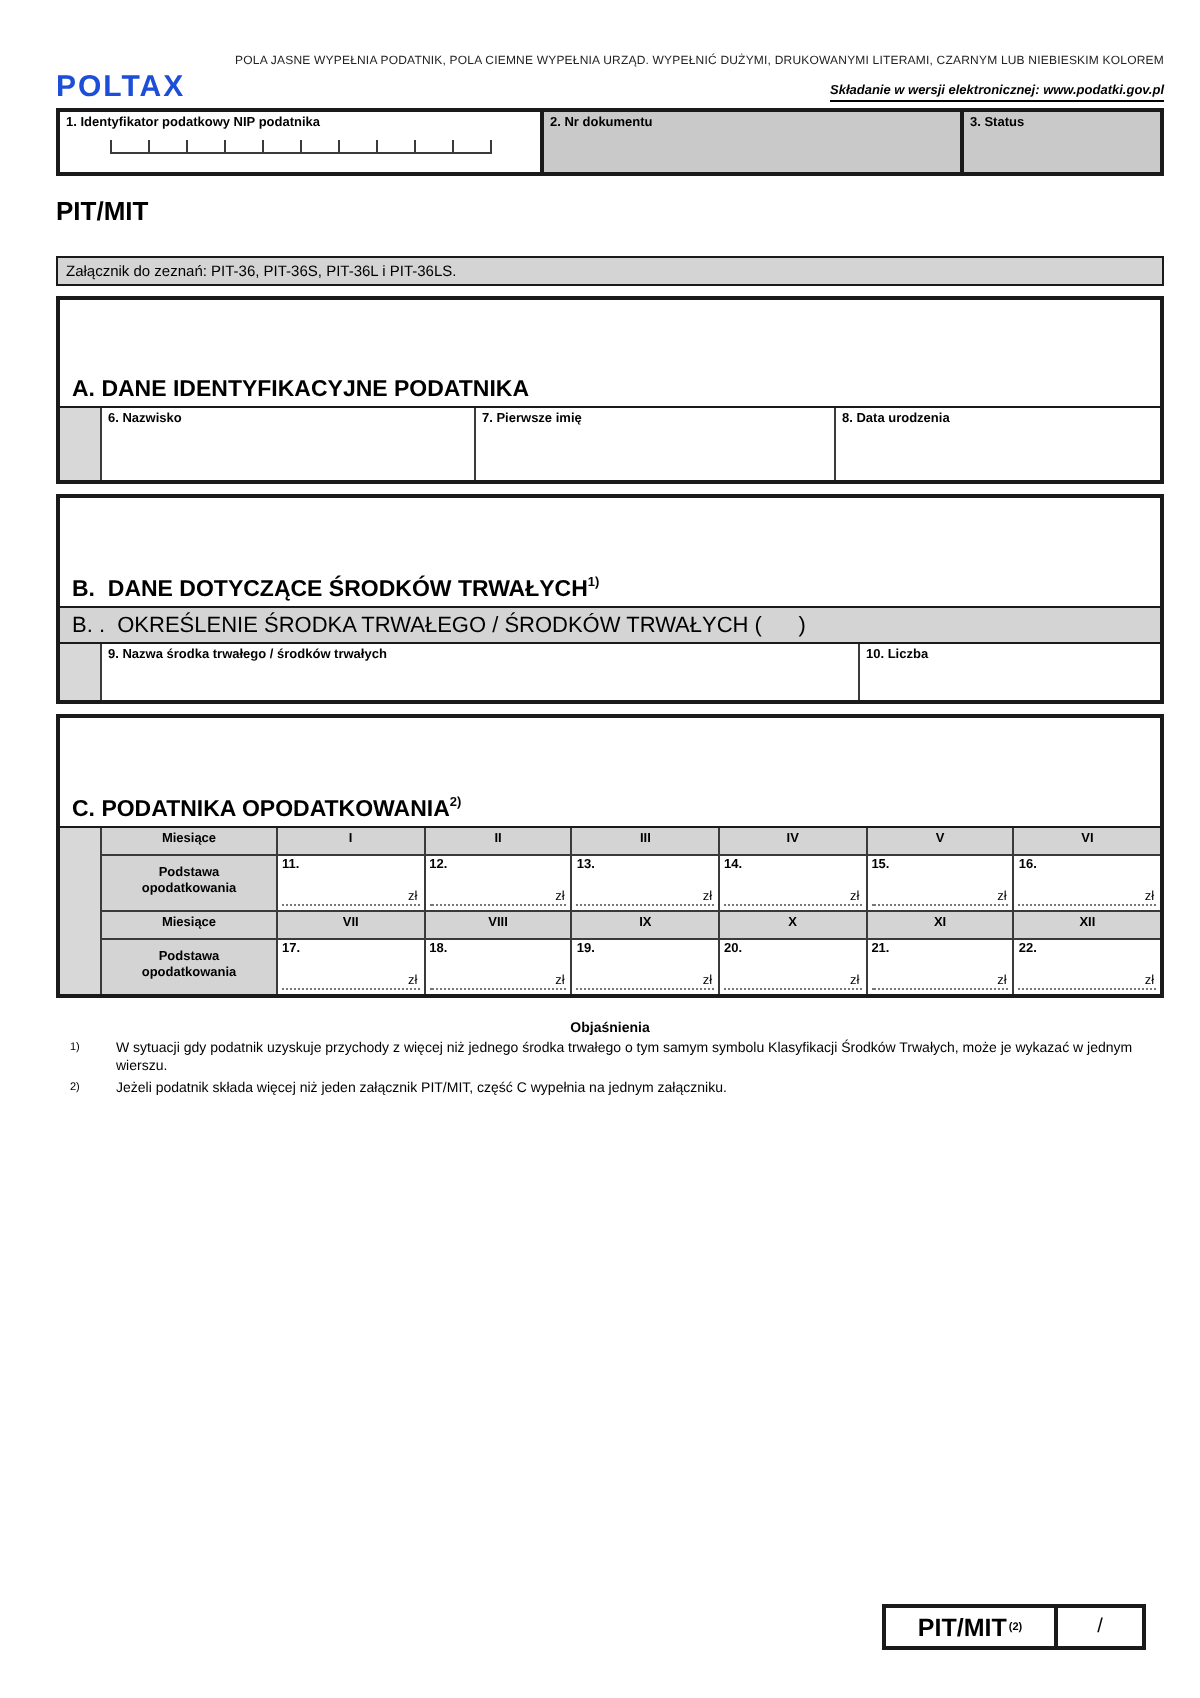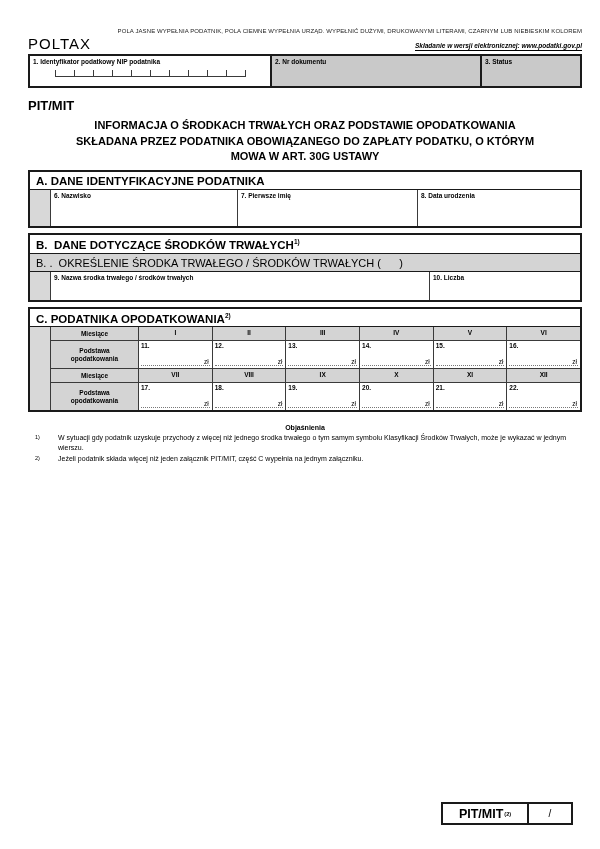--- a/index.html
+++ b/index.html
@@ -5,21 +5,21 @@
   html,body { margin:0; padding:0; background:#e8e8e8; }
   .page {
     position:relative; width:600px; height:849px; margin:0 auto;
     background:#ffffff; font-family:"Liberation Sans", sans-serif; color:#000;
     overflow:hidden;
   }
   .content { position:absolute; left:28px; top:28px; width:554px; }
 
   
   .hdr { display:flex; align-items:flex-end; }
-  .brand { font-size:15px; letter-spacing:1px; color:#000000; line-height:1; padding-bottom:1px; }
+  .brand { font-size:15px; letter-spacing:1px; color:#1d4ed8; line-height:1; padding-bottom:1px;font-weight:bold; }
   .notices { flex:1; text-align:right; padding-left:10px; }
   .notice-1 { font-size:6px; color:#222; letter-spacing:0.1px; }
   .notice-2 { display:inline-block; font-size:6.5px; font-weight:bold; font-style:italic;
               border-bottom:1.5px solid #000; margin-top:1px; padding-bottom:0.5px; }
 
   
   .id-row { display:flex; margin-top:2px; border:2px solid #1a1a1a; height:30px; }
   .id-cell { position:relative; }
   .id-nip { flex:0 0 240px; background:#fff; border-right:2px solid #1a1a1a; }
   .id-doc { flex:1; background:#c9c9c9; border-right:2px solid #1a1a1a; }
@@ -42,21 +42,21 @@
   .year-box { width:88px; margin-left:16px; }
   .attach-box { width:187px; margin-left:auto; }
   .small-box .comb { margin-top:3px; }
 
   
   .attach-bar { margin-top:15px; border:1.5px solid #1a1a1a; background:#d4d4d4;
                 font-size:7.5px; padding:2px 4px; }
 
   
   .section { border:2px solid #1a1a1a; margin-top:5px; }
-  .sec-header { font-size:11.5px; font-weight:bold; padding:3px 20px 2px 6px; background:#fff; white-space:pre; }
+  .sec-header { font-size:11.5px; font-weight:bold; padding:3px 20px 2px 6px; background:#fff; white-space:pre;margin-top:36px; }
   .sec-header sup { font-size:6.5px; font-weight:bold; }
   .sub-header { background:#d4d4d4; border-top:1.5px solid #1a1a1a; font-size:11px;
                 padding:3px 22px 2px 6px; white-space:pre; }
   .fields-row { display:flex; border-top:1.5px solid #1a1a1a; }
   .stripe { flex:0 0 20px; background:#d8d8d8; border-right:1px solid #3a3a3a; }
   .field { box-sizing:border-box; border-right:1px solid #3a3a3a; padding:2px 3px; background:#fff; }
   .field:last-child { border-right:none; }
   .row-a { height:36px; }
   .row-b { height:28px; }
   .f-nazwisko { flex:0 0 187px; }
@@ -128,27 +128,23 @@
       </div>
       <div class="id-cell id-doc">
         <div class="fld-label">2. Nr dokumentu</div>
       </div>
       <div class="id-cell id-status">
         <div class="fld-label">3. Status</div>
       </div>
     </div>
 
     <div class="form-code">PIT/MIT</div>
-    <div class="form-title">
-      <div>INFORMACJA O ŚRODKACH TRWAŁYCH ORAZ PODSTAWIE OPODATKOWANIA</div>
-      <div>SKŁADANA PRZEZ PODATNIKA OBOWIĄZANEGO DO ZAPŁATY PODATKU, O KTÓRYM</div>
-      <div>MOWA W ART. 30G USTAWY</div>
-    </div>
-
-
+
+
+    <div class="attach-bar">Załącznik do zeznań: PIT-36, PIT-36S, PIT-36L i PIT-36LS.</div>
 
     <div class="section">
       <div class="sec-header">A. DANE IDENTYFIKACYJNE PODATNIKA</div>
       <div class="fields-row row-a">
         <div class="stripe"></div>
         <div class="field f-nazwisko fld-label">6. Nazwisko</div>
         <div class="field f-imie fld-label">7. Pierwsze imię</div>
         <div class="field f-data fld-label">8. Data urodzenia</div>
       </div>
     </div>

